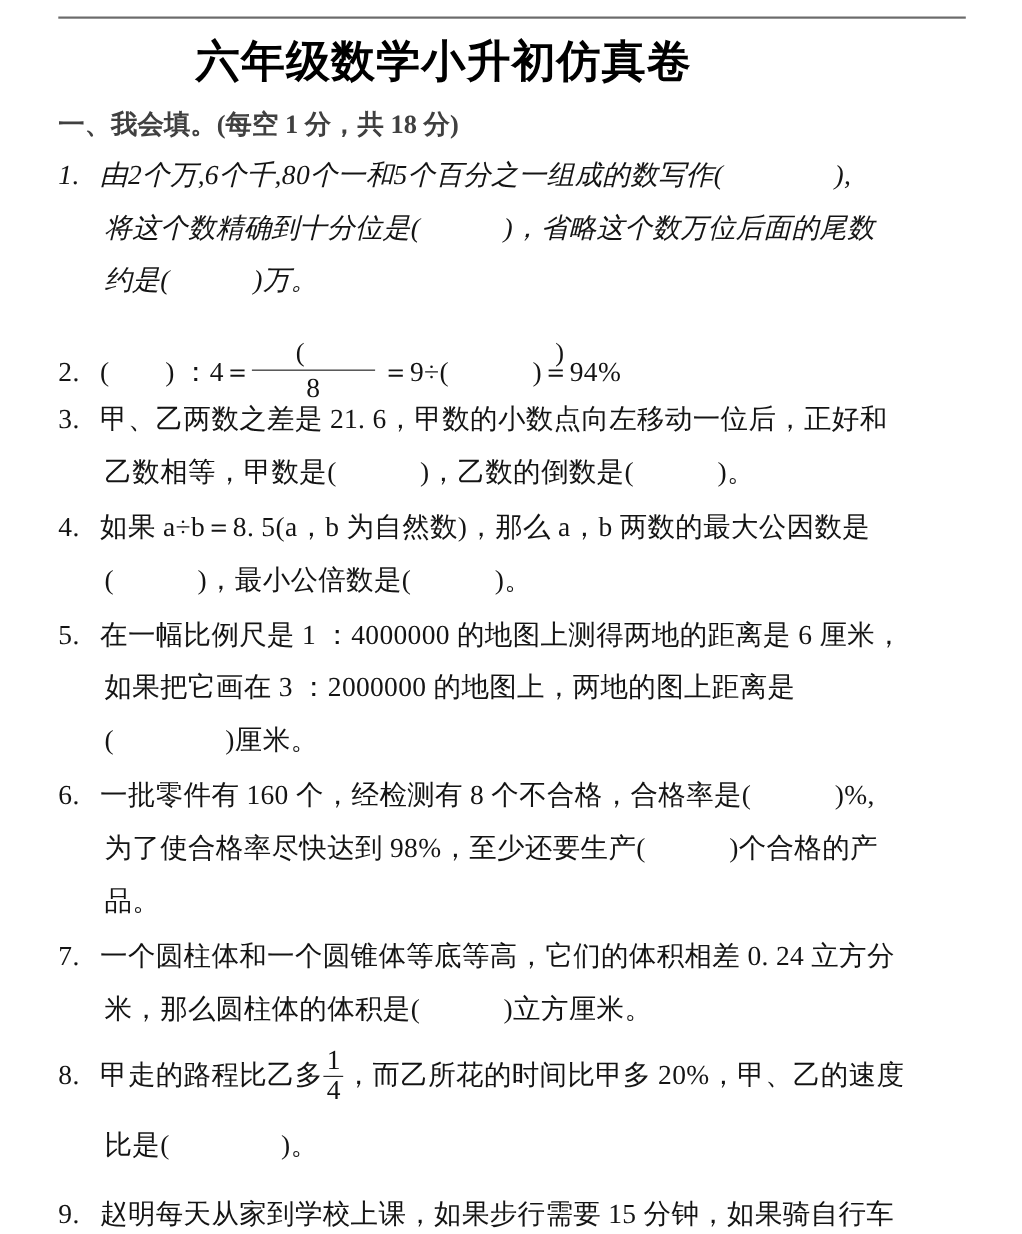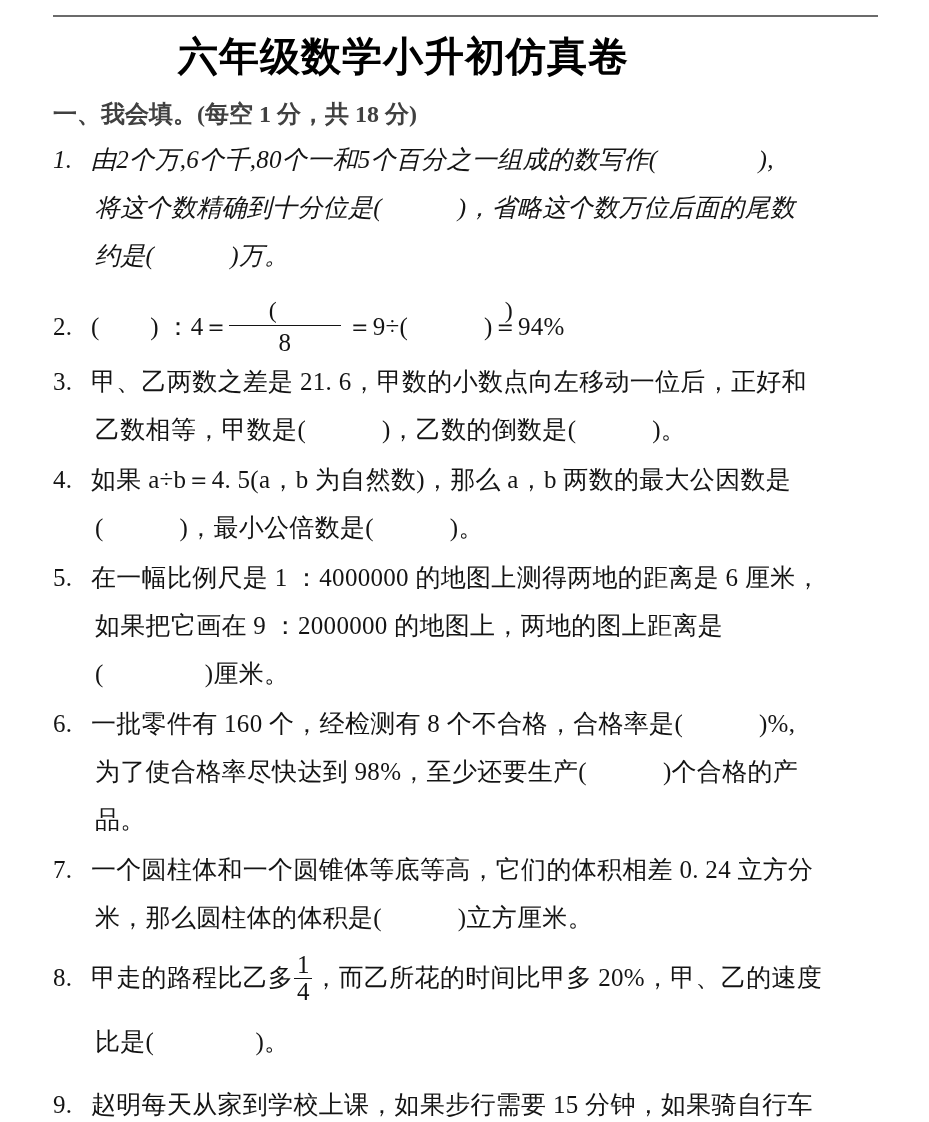--- a/index.html
+++ b/index.html
@@ -28,21 +28,21 @@
   }
   .line { display: block; white-space: nowrap; height: 48px; }
   .num { display: inline-block; width: 38px; }
   .indent { padding-left: 42px; }
   .frac {
     display: inline-block; vertical-align: middle; text-align: center;
     position: relative;
   }
   .frac .top, .frac .bot { display: block; line-height: 26px; }
   .frac .bar { display: block; height: 1.5px; background: #141414; }
-  .q2 { top: 292px; height: 70px; }
+  .q2 { top: 304px; height: 70px; }
   .q2 .line { height: 70px; line-height: 70px; }
   .q2 .frac { width: 112px; margin-top: -6px; }
   .q2 .frac .top { font-size: 24px; letter-spacing: 60px; padding-left: 40px; height: 28px; line-height: 26px;}
   .q2 .frac .bot { font-size: 25px; height: 30px; line-height: 34px; }
   .q8 .frac { width: 18px; margin: 0 1px; vertical-align: -14px; }
   .q8 .frac .top, .q8 .frac .bot { font-size: 25px; line-height: 26px; }
   .q8 .frac .bar { height: 1px; }
 </style>
 </head>
 <body>
@@ -60,27 +60,27 @@
 <div class="q q2">
   <span class="line"><span class="num">2.</span><span>(  ) ：4＝</span><span class="frac"><span class="top">(  )</span><span class="bar"></span><span class="bot">8</span></span><span> ＝9÷(   )＝94%</span></span>
 </div>
 
 <div class="q" style="top:358px;">
   <span class="line"><span class="num">3.</span><span>甲、乙两数之差是 21. 6，甲数的小数点向左移动一位后，正好和</span></span>
   <span class="line indent">乙数相等，甲数是(   )，乙数的倒数是(   )。</span>
 </div>
 
 <div class="q" style="top:456px;">
-  <span class="line"><span class="num">4.</span><span>如果 a÷b＝4. 5(a，b 为自然数)，那么 a，b 两数的最大公因数是</span></span>
+  <span class="line"><span class="num">4.</span><span>如果 a÷b＝8. 5(a，b 为自然数)，那么 a，b 两数的最大公因数是</span></span>
   <span class="line indent">(   )，最小公倍数是(   )。</span>
 </div>
 
 <div class="q" style="top:554px;">
   <span class="line"><span class="num">5.</span><span>在一幅比例尺是 1 ：4000000 的地图上测得两地的距离是 6 厘米，</span></span>
-  <span class="line indent">如果把它画在 9 ：2000000 的地图上，两地的图上距离是</span>
+  <span class="line indent">如果把它画在 3 ：2000000 的地图上，两地的图上距离是</span>
   <span class="line indent">(    )厘米。</span>
 </div>
 
 <div class="q" style="top:700px;">
   <span class="line"><span class="num">6.</span><span>一批零件有 160 个，经检测有 8 个不合格，合格率是(   )%,</span></span>
   <span class="line indent">为了使合格率尽快达到 98%，至少还要生产(   )个合格的产</span>
   <span class="line indent">品。</span>
 </div>
 
 <div class="q" style="top:846px;">

